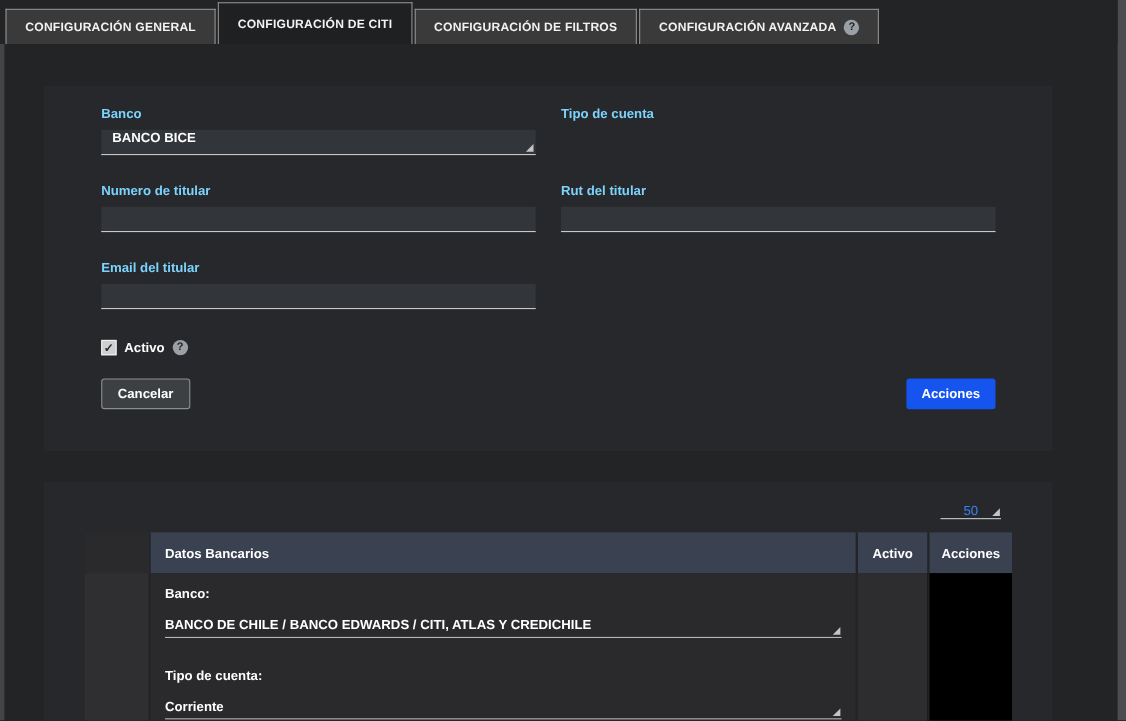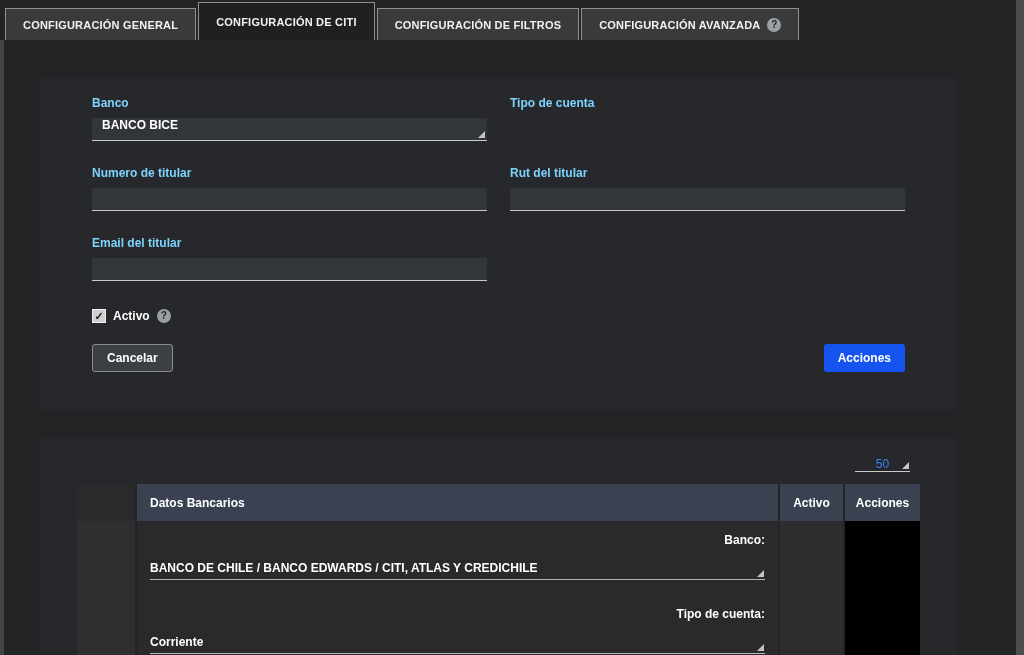--- a/index.html
+++ b/index.html
@@ -87,21 +87,21 @@
     position: absolute; top: 12px; right: 47px; width: 55px; height: 22px;
     border-bottom: 1px solid #c9c9c9;
     display: flex; align-items: flex-end; justify-content: center;
     font-size: 12px; color: #3b82f6; cursor: pointer;
   }
   .pagesize .corner { right: 1px; bottom: 2px; }
 
   .btable { position: absolute; left: 37px; top: 46px; width: 843px; }
   .trow { display: flex; width: 100%; }
   .thead { height: 37px; }
-  .cell { display: flex; align-items: center; text-align: right; }
+  .cell { display: flex; align-items: center; }
   .c-handle   { width: 58px; }
   .c-main     { flex: 1; padding: 0 13px; border-left: 2px solid #232426; }
   .c-activo   { width: 65px; justify-content: center; border-left: 2px solid #232426; }
   .c-acciones { width: 77px; justify-content: center; border-left: 2px solid #232426; }
   .thead .cell { background: #3a4150; font-size: 12px; font-weight: bold; color: #fff; }
   .thead .c-handle { background: #2a2a2c; }
 
   .tbody { min-height: 180px; }
   .tbody .c-handle   { background: #2f2f31; }
   .tbody .c-main     { background: #2a2a2c; display: block; padding: 12px 13px 0; }

